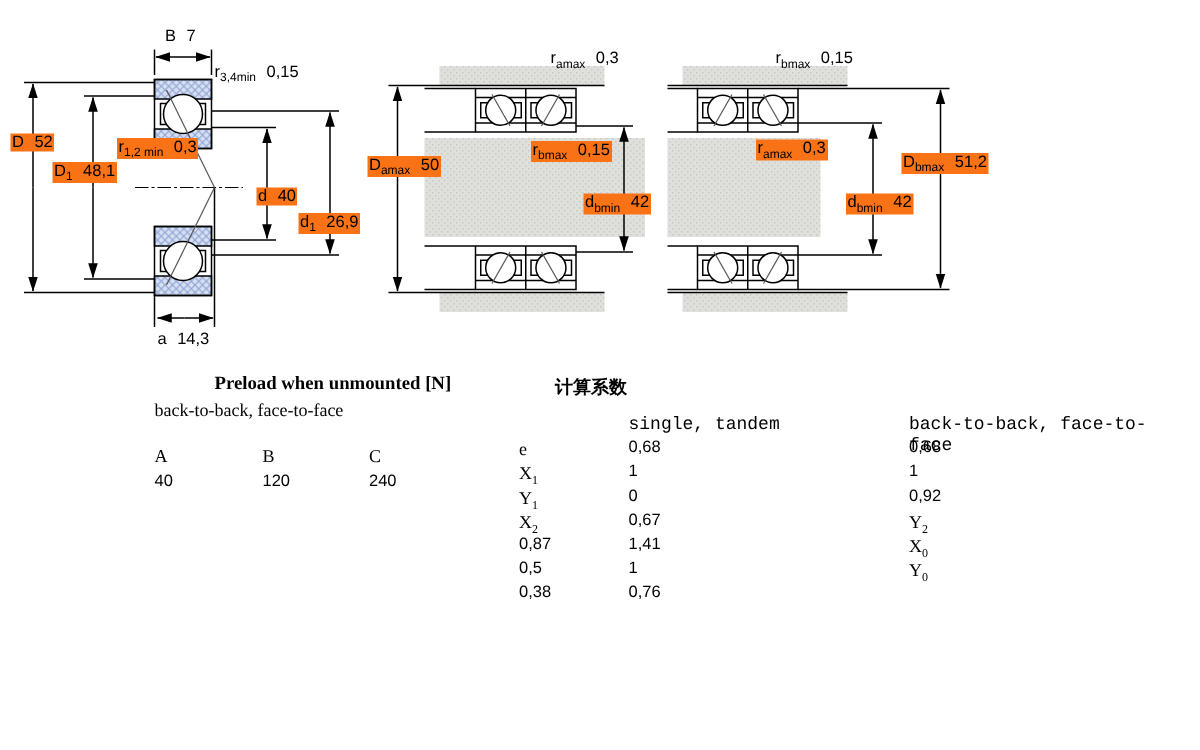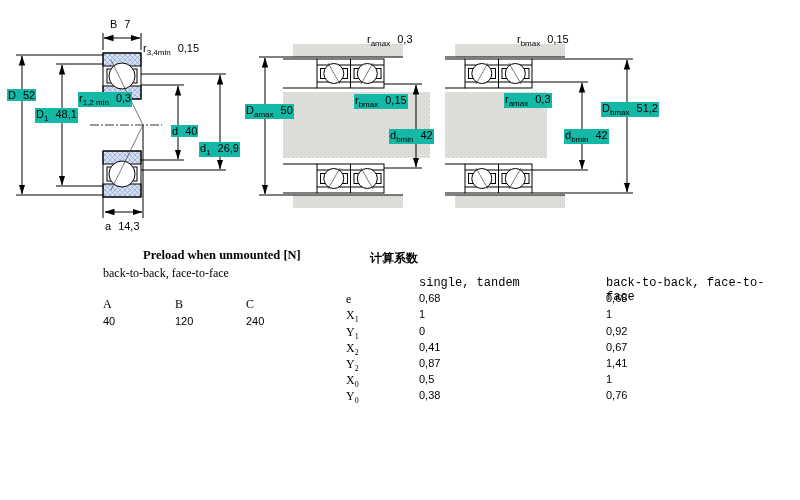--- a/index.html
+++ b/index.html
@@ -5,21 +5,21 @@
   * { margin:0; padding:0; box-sizing:border-box; }
   html,body { background:#fff; }
   body { width:800px; height:500px; font-family:"Liberation Sans",sans-serif; color:#000; }
   .page { position:relative; width:800px; height:500px; background:#fff; overflow:hidden; }
   svg.draw { position:absolute; left:0; top:0; z-index:1; }
 
   
   .dim { position:absolute; z-index:2; font-size:11px; line-height:12px; white-space:nowrap; }
   .dim sub { font-size:8px; line-height:1; }
   .dim .dv { margin-left:7px; }
-  .wbg { background:#14b8a6; padding:0 1px; }
+  .wbg { background:#f97316; padding:0 1px; }
 
   .block { position:absolute; z-index:2; }
   .serif { font-family:"Liberation Serif",serif; font-size:12px; }
 
   
   .pl-title { font-family:"Liberation Serif",serif; font-size:12.5px; font-weight:bold;margin-left:40px; }
   .pl-sub { margin-top:3px; }
   .pl-grid { display:grid; grid-template-columns:72px 71px auto; margin-top:16px; row-gap:3px; font-size:11px; }
   .pl-grid .hdr { font-family:"Liberation Serif",serif; font-size:12px; }
 
@@ -253,21 +253,20 @@
 
       <div class="f-sym"><span>X</span><sub>1</sub></div>
       <div>1</div>
       <div>1</div>
 
       <div class="f-sym"><span>Y</span><sub>1</sub></div>
       <div>0</div>
       <div>0,92</div>
 
       <div class="f-sym"><span>X</span><sub>2</sub></div>
-      <div>0,41</div>
       <div>0,67</div>
 
       <div class="f-sym"><span>Y</span><sub>2</sub></div>
       <div>0,87</div>
       <div>1,41</div>
 
       <div class="f-sym"><span>X</span><sub>0</sub></div>
       <div>0,5</div>
       <div>1</div>
 

